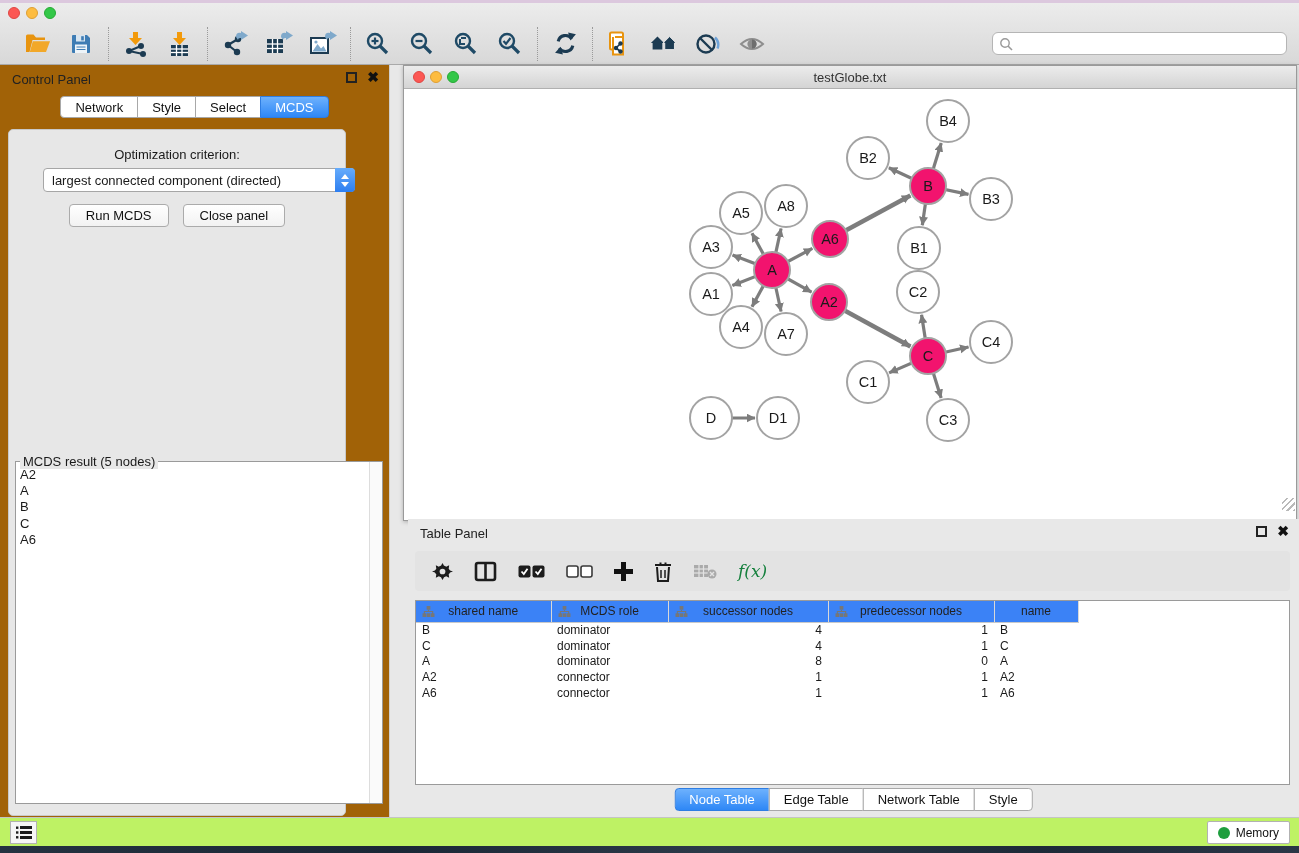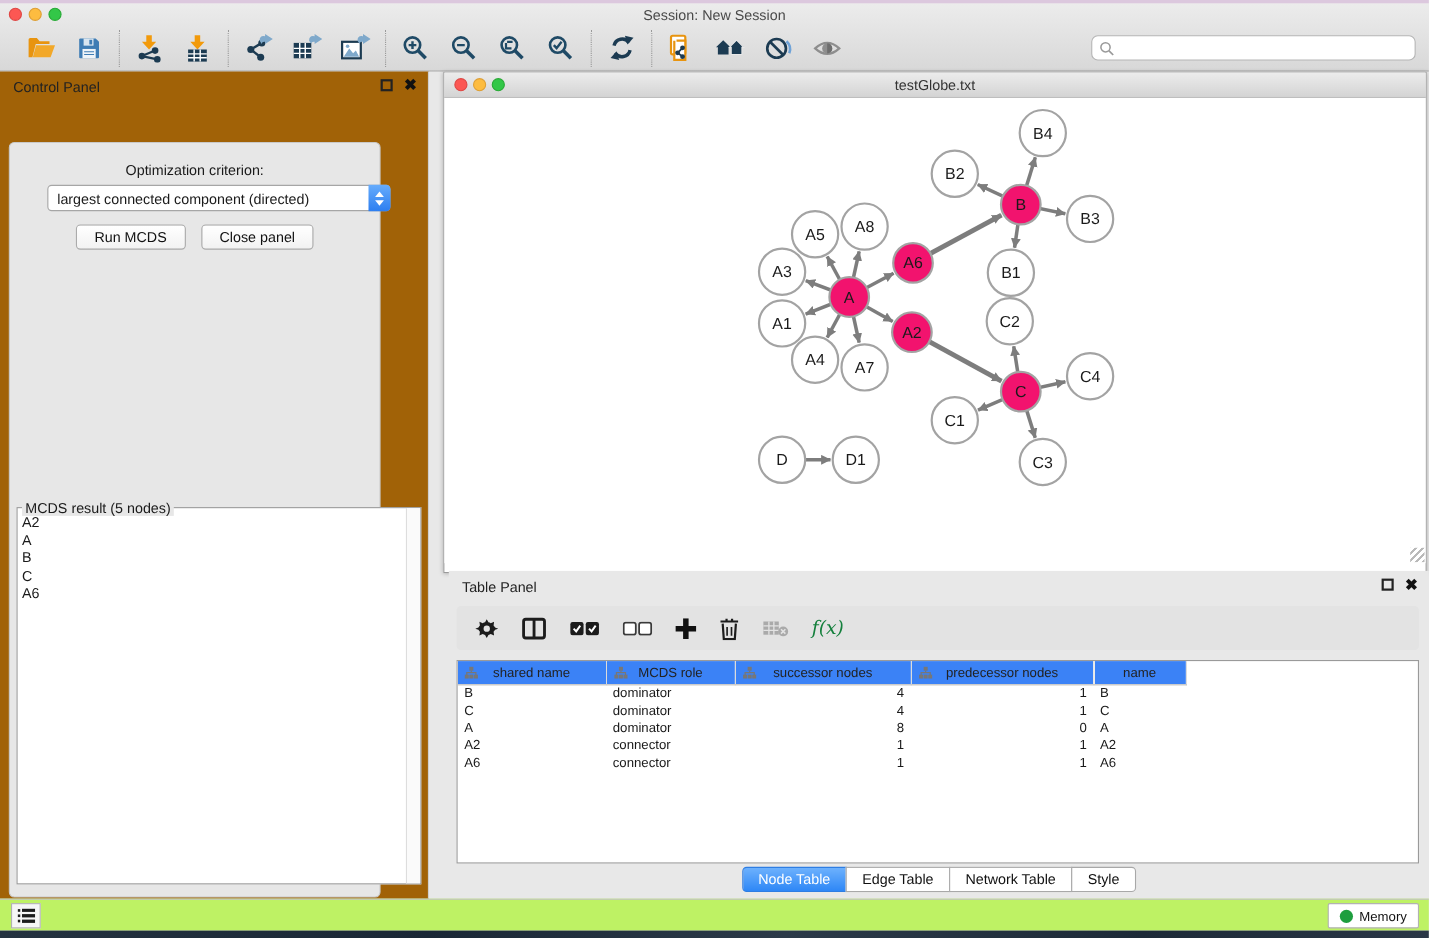--- a/index.html
+++ b/index.html
@@ -97,21 +97,20 @@
 </head>
 <body>
 
 <div class="app-header">
   <div class="lavender-strip"></div>
   <div class="traffic">
     <div class="light red"></div>
     <div class="light yellow"></div>
     <div class="light green"></div>
   </div>
-  <div class="app-title">Session: New Session</div>
 
   <div class="toolbar">
     <div class="tb-group">
       <span class="tb-btn">
         <svg width="27" height="23" viewBox="0 0 27 23">
             <path d="M2 20 L2 4 Q2 2.5 3.5 2.5 L9.5 2.5 L12 5.5 L21 5.5 L21 8 L8.5 8 L5.5 20 Z" fill="#e8940f"></path>
             <path d="M5.8 20 L8.8 9.2 L26 9.2 L22 20 Z" fill="#f2a829"></path>
           </svg>
       </span>
       <span class="tb-btn">
@@ -268,20 +267,26 @@
   </div>
 </div>
 
 <div class="control-panel">
   <div class="panel-title-row">
     <span class="panel-title">Control Panel</span>
     <span class="panel-btns">
       <span class="float-box"></span>
       <span class="close-x">✖</span>
     </span>
+  </div>
+  <div class="tab-row">
+    <span class="tab">Network</span>
+    <span class="tab">Style</span>
+    <span class="tab">Select</span>
+    <span class="tab sel">MCDS</span>
   </div>
   <div class="cp-surface">
     <div class="opt-label">Optimization criterion:</div>
     <div class="cp-select">
       <span class="sel-text">largest connected component (directed)</span>
       <span class="sel-stepper">
           <span class="tri-up"></span>
           <span class="tri-down"></span>
         </span>
     </div>

